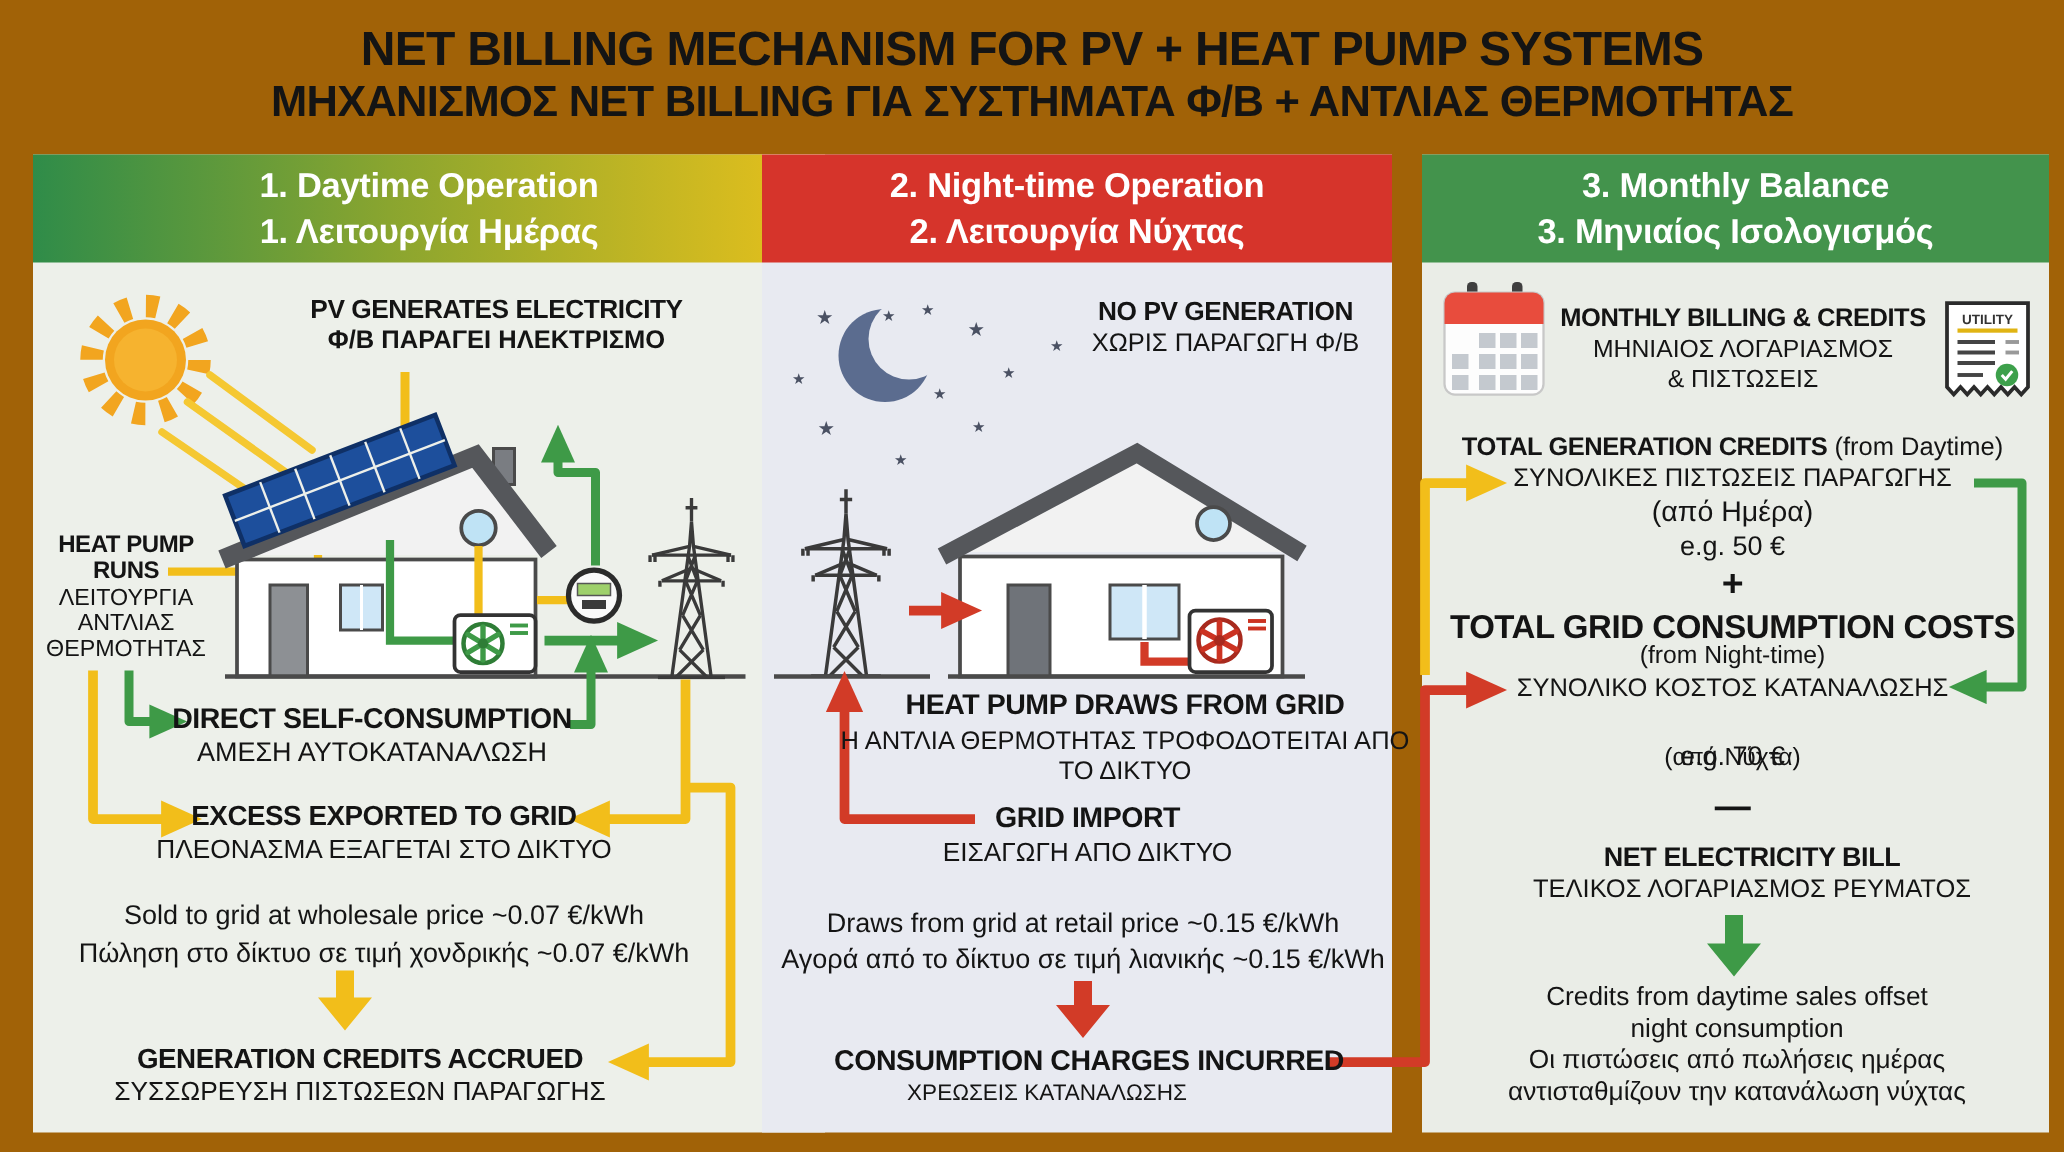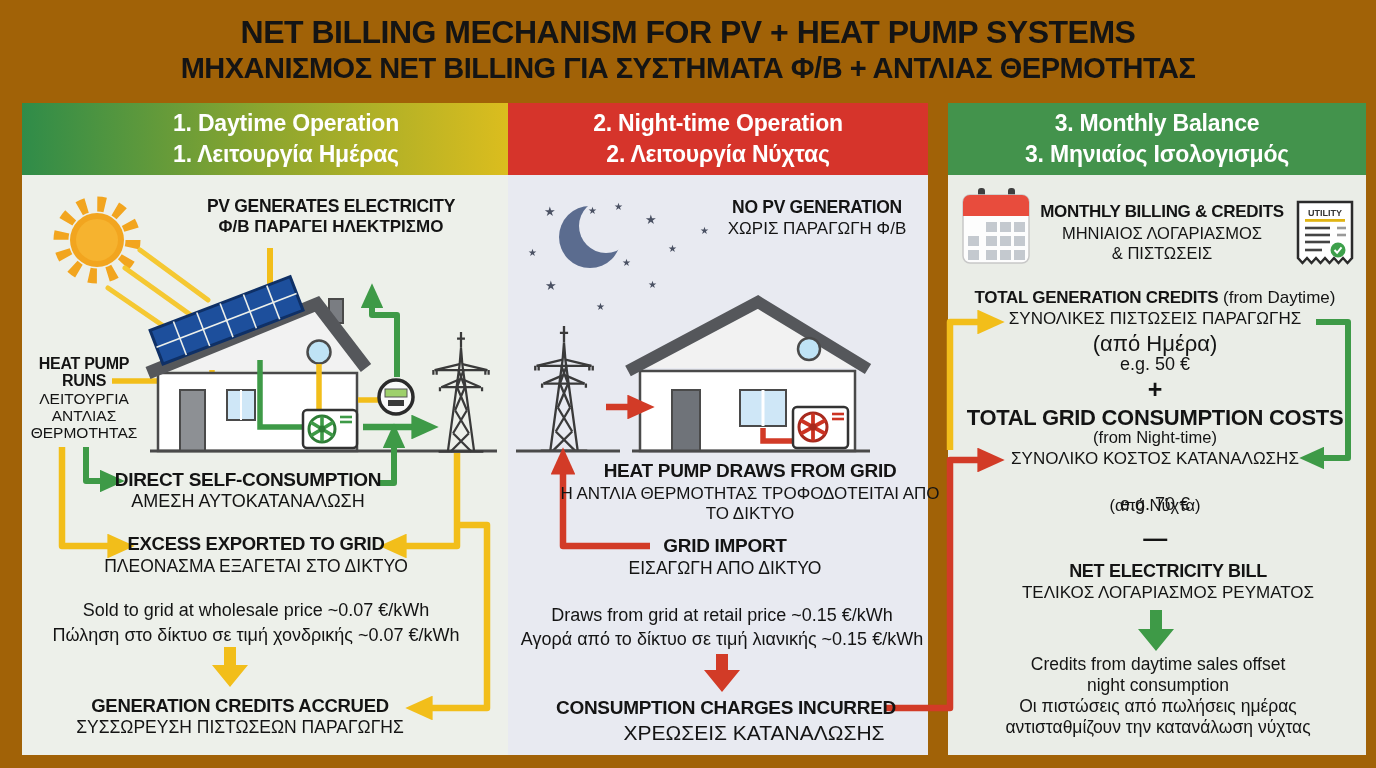--- a/index.html
+++ b/index.html
@@ -274,32 +274,32 @@
   <div class="t" style="left:750px;top:485px;font-size:17px;">Η ΑΝΤΛΙΑ ΘΕΡΜΟΤΗΤΑΣ ΤΡΟΦΟΔΟΤΕΙΤΑΙ ΑΠΟ</div>
   <div class="t" style="left:750px;top:505px;font-size:17px;">ΤΟ ΔΙΚΤΥΟ</div>
 
   <div class="t b" style="left:725px;top:536px;font-size:19px;">GRID IMPORT</div>
   <div class="t" style="left:725px;top:559px;font-size:17.5px;">ΕΙΣΑΓΩΓΗ ΑΠΟ ΔΙΚΤΥΟ</div>
 
   <div class="t" style="left:722px;top:606px;font-size:18px;">Draws from grid at retail price ~0.15 €/kWh</div>
   <div class="t" style="left:722px;top:630px;font-size:18px;">Αγορά από το δίκτυο σε τιμή λιανικής ~0.15 €/kWh</div>
 
   <div class="t b" style="left:726px;top:698px;font-size:19px;">CONSUMPTION CHARGES INCURRED</div>
-  <div class="t" style="left:754px;top:721px;font-size:21px;">ΧΡΕΩΣΕΙΣ ΚΑΤΑΝΑΛΩΣΗΣ</div>
+  <div class="t" style="left:698px;top:721px;font-size:15px;">ΧΡΕΩΣΕΙΣ ΚΑΤΑΝΑΛΩΣΗΣ</div>
 
   <div class="t b" style="left:1162px;top:203px;font-size:17px;">MONTHLY BILLING &amp; CREDITS</div>
   <div class="t" style="left:1162px;top:224px;font-size:16.5px;">ΜΗΝΙΑΙΟΣ ΛΟΓΑΡΙΑΣΜΟΣ</div>
   <div class="t" style="left:1162px;top:244px;font-size:16.5px;">&amp; ΠΙΣΤΩΣΕΙΣ</div>
 
   <div class="t" style="left:1155px;top:289px;font-size:17px;">
     <span class="b">TOTAL GENERATION CREDITS</span>
     <span>(from Daytime)</span>
   </div>
   <div class="t" style="left:1155px;top:310px;font-size:17px;">ΣΥΝΟΛΙΚΕΣ ΠΙΣΤΩΣΕΙΣ ΠΑΡΑΓΩΓΗΣ</div>
-  <div class="t" style="left:1155px;top:332px;font-size:22px;">(από Ημέρα)</div>
+  <div class="t" style="left:1155px;top:332px;font-size:19px;">(από Ημέρα)</div>
   <div class="t" style="left:1155px;top:355px;font-size:18px;">e.g. 50 €</div>
 
   <div class="t b" style="left:1155px;top:376px;font-size:25px;">+</div>
 
   <div class="t b" style="left:1155px;top:406px;font-size:22px;">TOTAL GRID CONSUMPTION COSTS</div>
   <div class="t" style="left:1155px;top:428px;font-size:16.5px;">(from Night-time)</div>
   <div class="t" style="left:1155px;top:450px;font-size:17px;">ΣΥΝΟΛΙΚΟ ΚΟΣΤΟΣ ΚΑΤΑΝΑΛΩΣΗΣ</div>
   <div class="t" style="left:1155px;top:472px;font-size:16.5px;margin-top:24px;">(από Νύχτα)</div>
   <div class="t" style="left:1155px;top:495px;font-size:18px;">e.g. 70 €</div>
 

